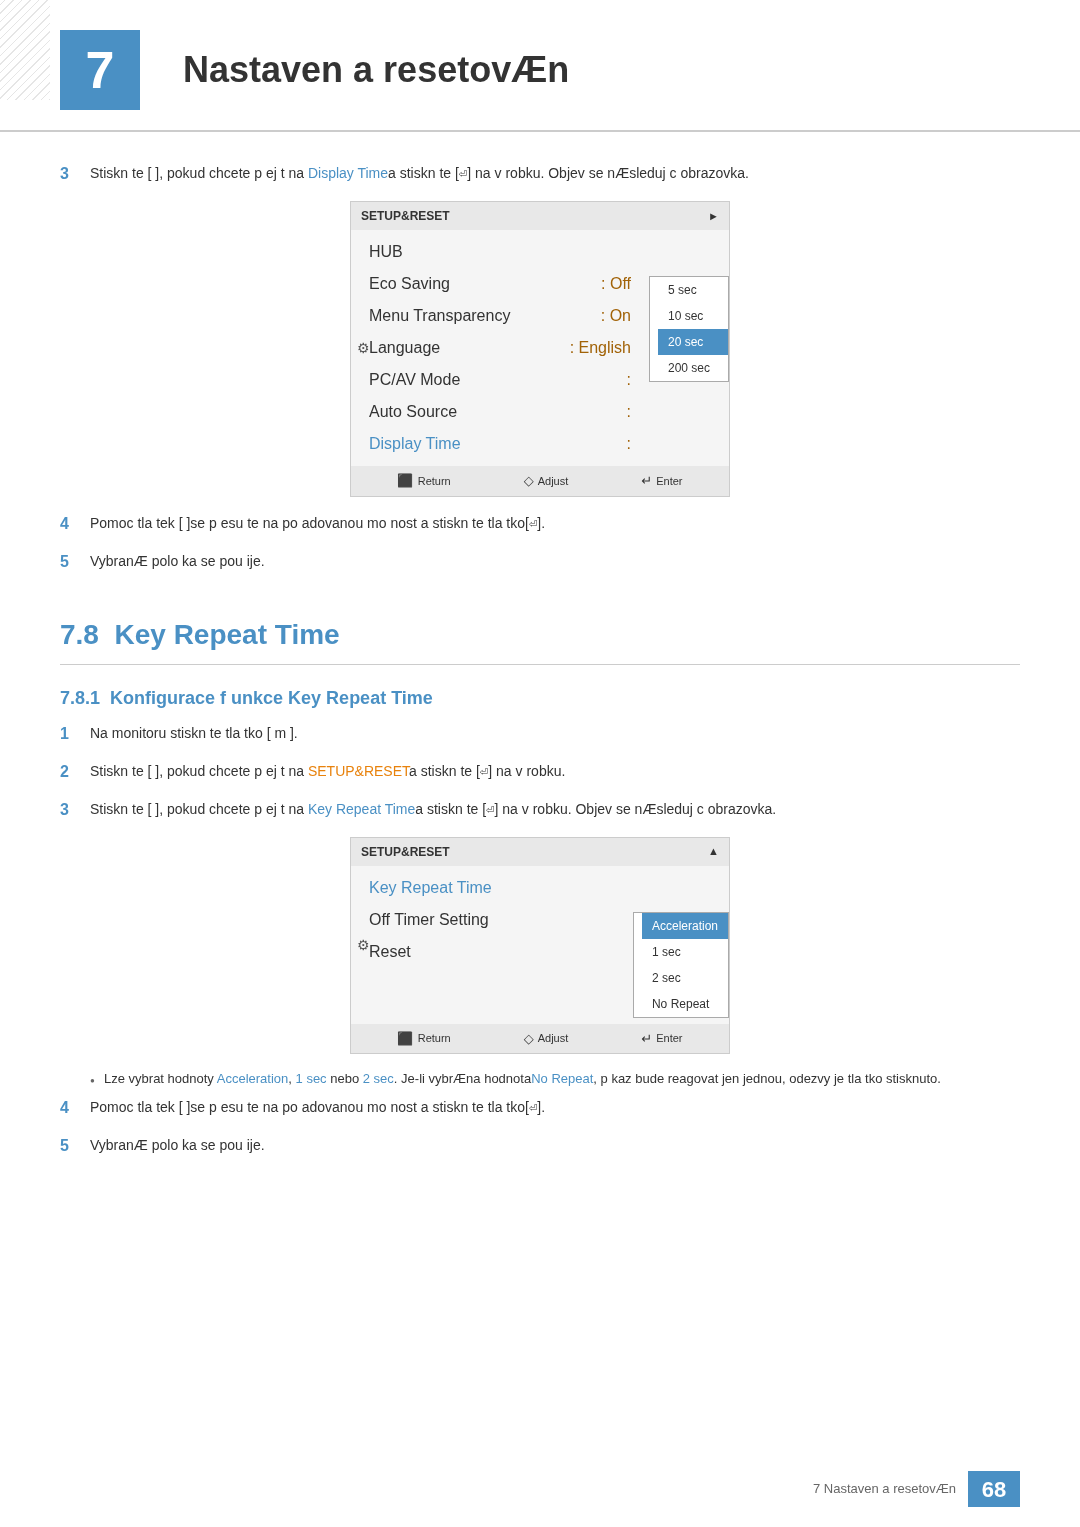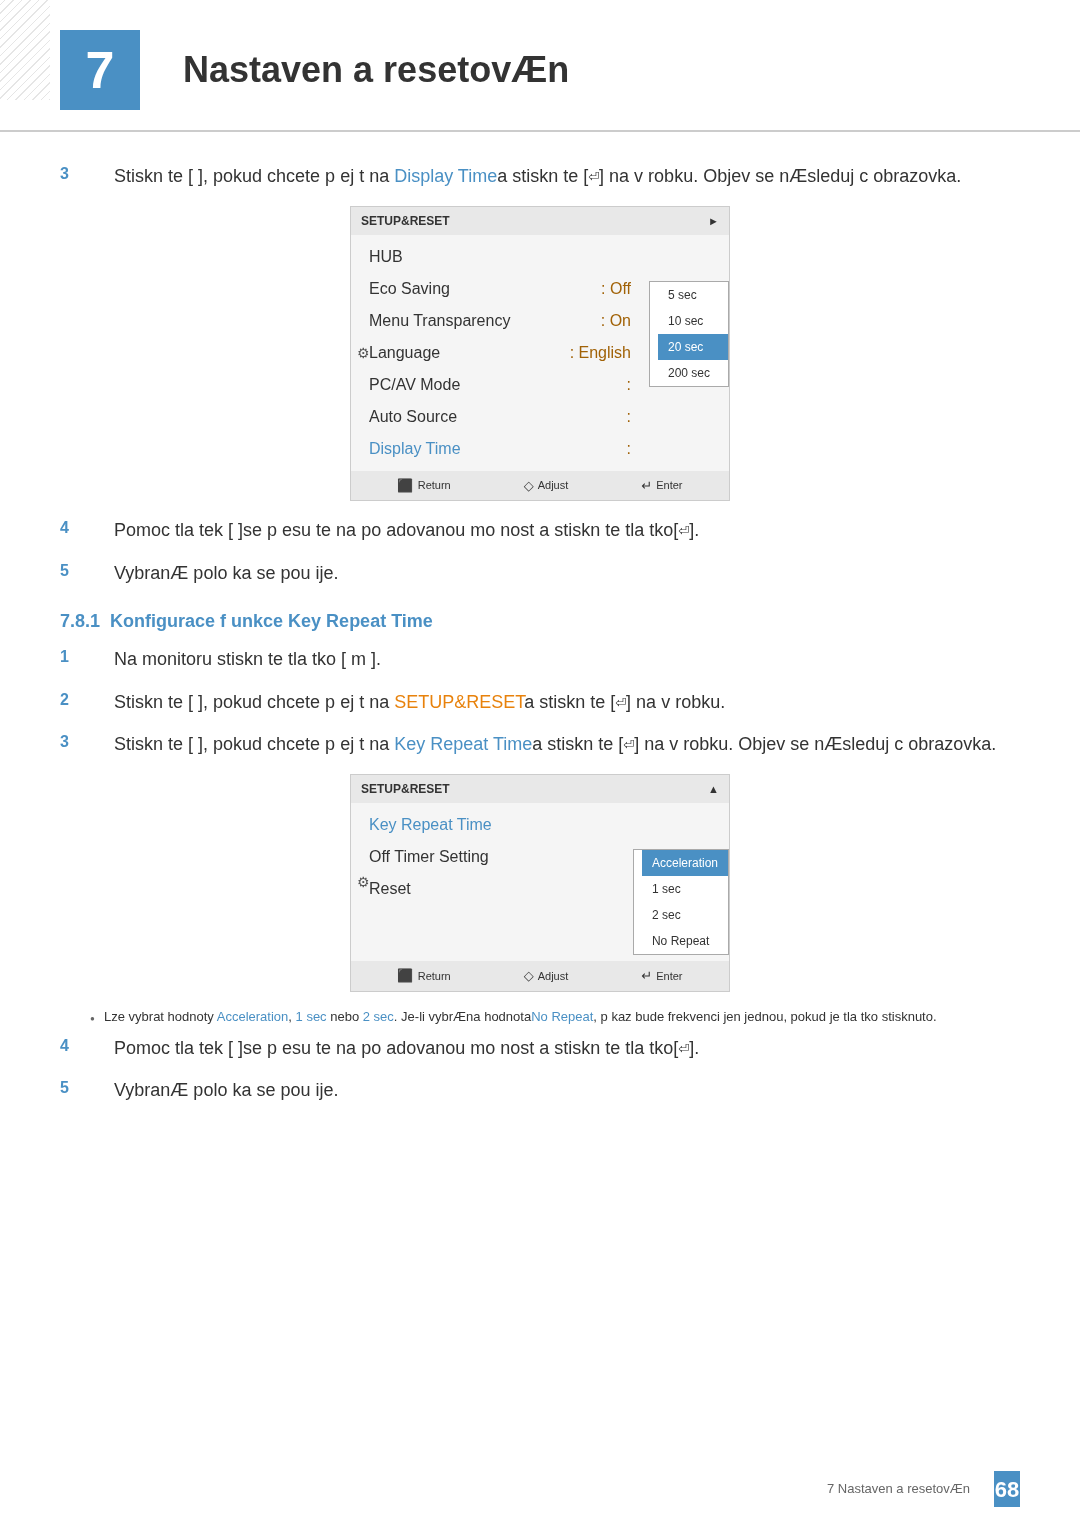--- a/index.html
+++ b/index.html
@@ -54,24 +54,23 @@
       align-items: flex-start;
     }
     .step-number {
       color: #4a90c4;
       font-size: 16px;
       font-weight: bold;
       min-width: 30px;
       flex-shrink: 0;
     }
     .step-text {
-      font-size: 18px;
+      font-size: 14px;
       color: #333333;
       line-height: 1.6;
-      margin-left: 24px;
     }
     .highlight-blue {
       color: #4a90c4;
     }
     .highlight-orange {
       color: #e8820c;
     }
 
     
     .menu-screenshot {
@@ -203,30 +202,30 @@
       line-height: 1.6;
     }
 
     
     .page-footer {
       position: absolute;
       bottom: 20px;
       right: 60px;
       display: flex;
       align-items: center;
-      gap: 24px;
+      gap: 12px;
       font-size: 13px;
       color: #666;
     }
     .page-number-box {
       background: #4a90c4;
       color: white;
       font-size: 22px;
       font-weight: bold;
-      width: 26px;
+      width: 52px;
       height: 36px;
       display: flex;
       align-items: center;
       justify-content: center;
     }
 
     
     .hatch-decoration {
       position: absolute;
       top: 0;
@@ -331,20 +330,25 @@
     <div class="step-text">
       <span>Pomoc  tla  tek [     ]se p esu te na po adovanou mo nost a stiskn te tla  tko[</span><span class="bracket">⏎</span><span>].</span>
     </div>
   </div>
 
   <div class="step">
     <div class="step-number">5</div>
     <div class="step-text">VybranÆ polo ka se pou ije.</div>
   </div>
 
+  <div class="section-header">
+    <div class="section-title">
+      <span>7.8</span>&nbsp;&nbsp;<span>Key Repeat Time</span>
+    </div>
+  </div>
 
 
   <div class="subsection-title">
     <span>7.8.1</span>&nbsp;&nbsp;<span>Konfigurace f unkce Key Repeat Time</span>
   </div>
 
   <div class="step">
     <div class="step-number">1</div>
     <div class="step-text">Na monitoru stiskn te tla  tko [ m ].</div>
   </div>
@@ -404,21 +408,21 @@
         <span class="footer-icon">↵</span>
         <span>Enter</span>
       </div>
     </div>
   </div>
 
   <div class="bullet-item">
     <span class="bullet-dot">●</span>
     <div class="bullet-text">
       <span>Lze vybrat hodnoty</span>
-      <span class="highlight-blue">Acceleration</span><span>, </span><span class="highlight-blue">1 sec</span><span> nebo </span><span class="highlight-blue">2 sec</span><span>. Je-li vybrÆna hodnota</span><span class="highlight-blue">No Repeat</span><span>, p  kaz bude frekvenci jen jednou, pokud je tla  tko stisknuto.</span>
+      <span class="highlight-blue">Acceleration</span><span>, </span><span class="highlight-blue">1 sec</span><span> nebo </span><span class="highlight-blue">2 sec</span><span>. Je-li vybrÆna hodnota</span><span class="highlight-blue">No Repeat</span><span>, p  kaz bude reagovat jen jednou, odezvy je tla  tko stisknuto.</span>
     </div>
   </div>
 
   <div class="step">
     <div class="step-number">4</div>
     <div class="step-text">
       <span>Pomoc  tla  tek [     ]se p esu te na po adovanou mo nost a stiskn te tla  tko[</span><span class="bracket">⏎</span><span>].</span>
     </div>
   </div>
 

